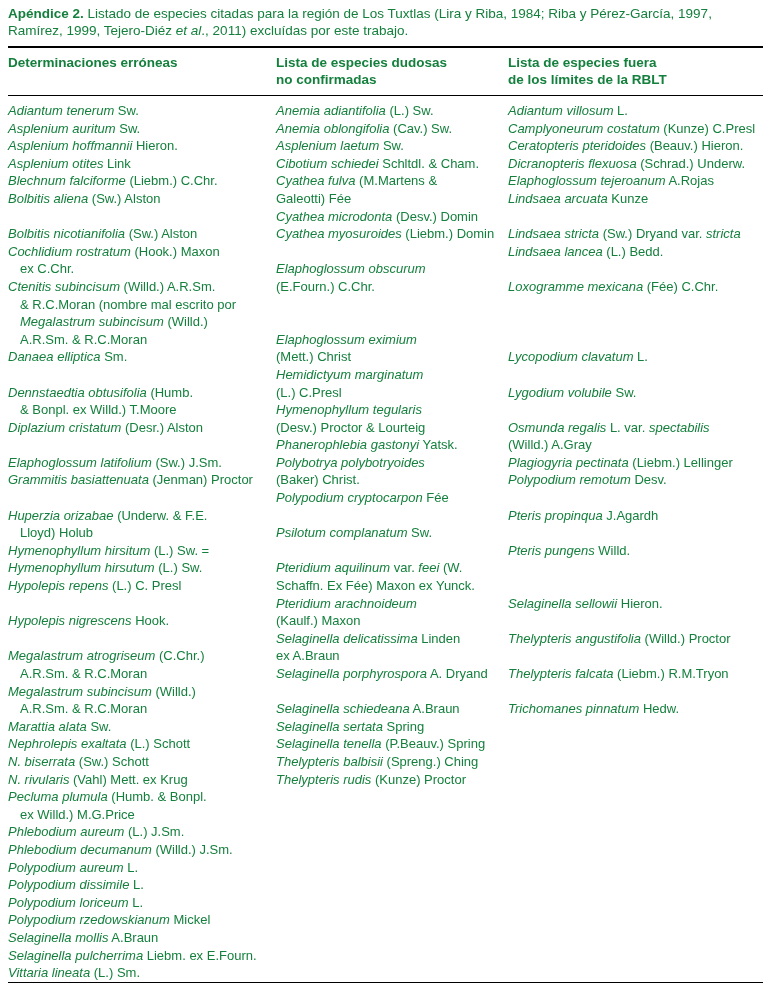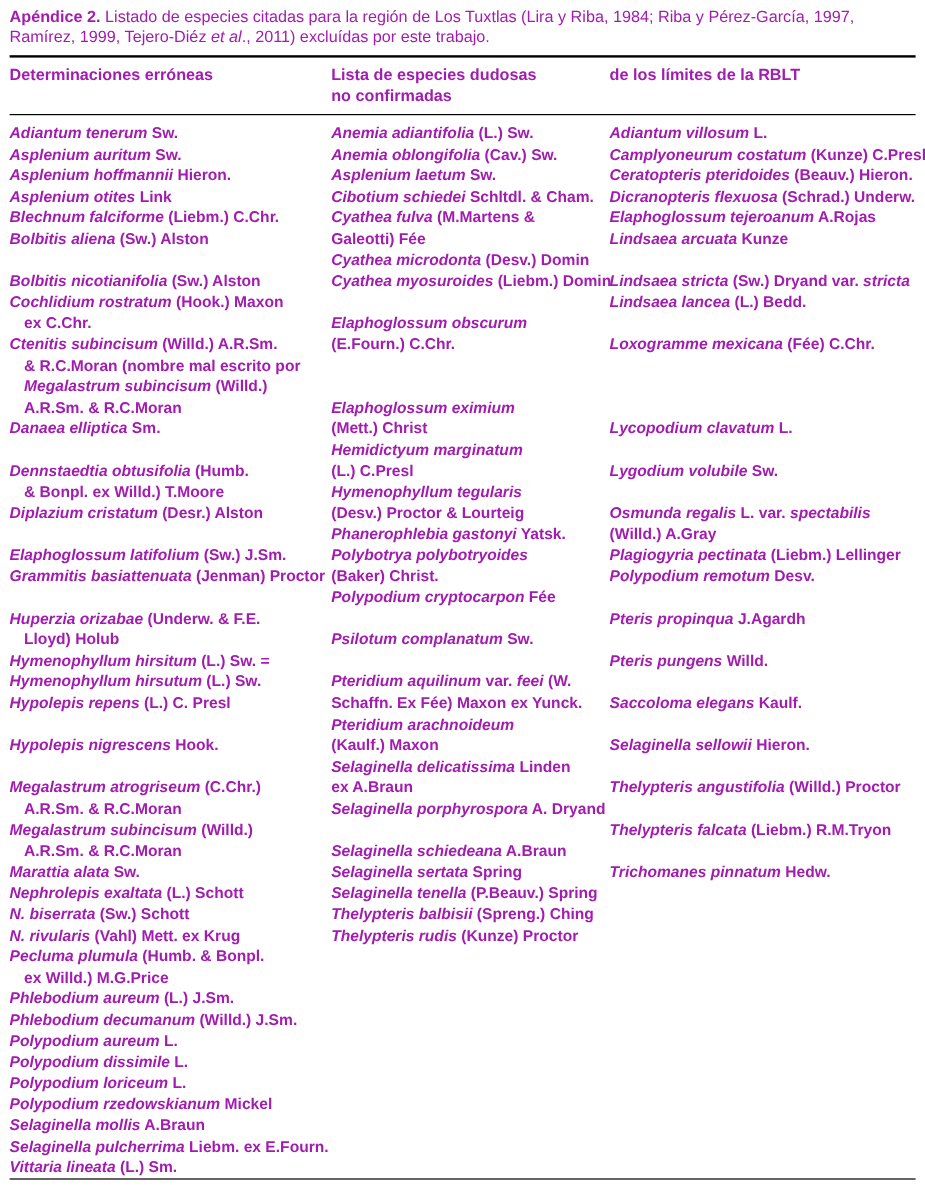--- a/index.html
+++ b/index.html
@@ -1,34 +1,34 @@
 <!DOCTYPE html>
 <html><head>
 <meta charset="utf-8">
 <style>
   html,body { margin:0; padding:0; background:#ffffff; }
   .page {
     width:771px; height:994px; box-sizing:border-box;
     padding:6px 8px 0 8px;
     font-family:"Liberation Sans", sans-serif;
-    color:#a21caf; background:#ffffff;
+    color:#15803d; background:#ffffff;
     overflow:hidden;
   }
   .caption {
     margin:0 0 7px 0;
     font-size:13.5px; line-height:16.5px;
   }
   .caption b { font-weight:bold; }
   .rule { border:0; border-top:1.5px solid #000; margin:0; }
   .rule.thick { border-top-width:2px; }
   .header-row {
     display:flex; padding:6px 0 7px 0;
     font-weight:bold; font-size:13.5px; line-height:17px;
   }
-  .body-row { display:flex; padding-top:6px;font-weight:bold; }
+  .body-row { display:flex; padding-top:6px; }
   .c1 { width:268px; flex:none; }
   .c2 { width:232px; flex:none; }
   .c3 { flex:1; min-width:0; }
   .hline { min-height:17px; }
   .line {
     height:17.6px; line-height:17.6px;
     font-size:13px; white-space:nowrap;
   }
   .line.indent { padding-left:12px; }
   i { font-style:italic; }
@@ -47,20 +47,21 @@
   <div class="header-row">
     <div class="c1">
       <div class="hline">Determinaciones erróneas</div>
       <div class="hline"></div>
     </div>
     <div class="c2">
       <div class="hline">Lista de especies dudosas</div>
       <div class="hline">no confirmadas</div>
     </div>
     <div class="c3">
+      <div class="hline">Lista de especies fuera</div>
       <div class="hline">de los límites de la RBLT</div>
     </div>
   </div>
 
   <hr class="rule">
 
   <div class="body-row">
     <div class="c1">
         <div class="line"><i>Adiantum tenerum</i><span> Sw.</span></div>
         <div class="line"><i>Asplenium auritum</i><span> Sw.</span></div>
@@ -175,21 +176,20 @@
         <div class="line">&nbsp;</div>
         <div class="line"><i>Osmunda regalis</i><span> L. var. </span><i>spectabilis</i></div>
         <div class="line"><span>(Willd.) A.Gray</span></div>
         <div class="line"><i>Plagiogyria pectinata</i><span> (Liebm.) Lellinger</span></div>
         <div class="line"><i>Polypodium remotum</i><span> Desv.</span></div>
         <div class="line">&nbsp;</div>
         <div class="line"><i>Pteris propinqua</i><span> J.Agardh</span></div>
         <div class="line">&nbsp;</div>
         <div class="line"><i>Pteris pungens</i><span> Willd.</span></div>
         <div class="line">&nbsp;</div>
-        <div class="line"><i>Saccoloma elegans</i><span> Kaulf.</span></div>
         <div class="line">&nbsp;</div>
         <div class="line"><i>Selaginella sellowii</i><span> Hieron.</span></div>
         <div class="line">&nbsp;</div>
         <div class="line"><i>Thelypteris angustifolia</i><span> (Willd.) Proctor</span></div>
         <div class="line">&nbsp;</div>
         <div class="line"><i>Thelypteris falcata</i><span> (Liebm.) R.M.Tryon</span></div>
         <div class="line">&nbsp;</div>
         <div class="line"><i>Trichomanes pinnatum</i><span> Hedw.</span></div>
       </div>
   </div>

